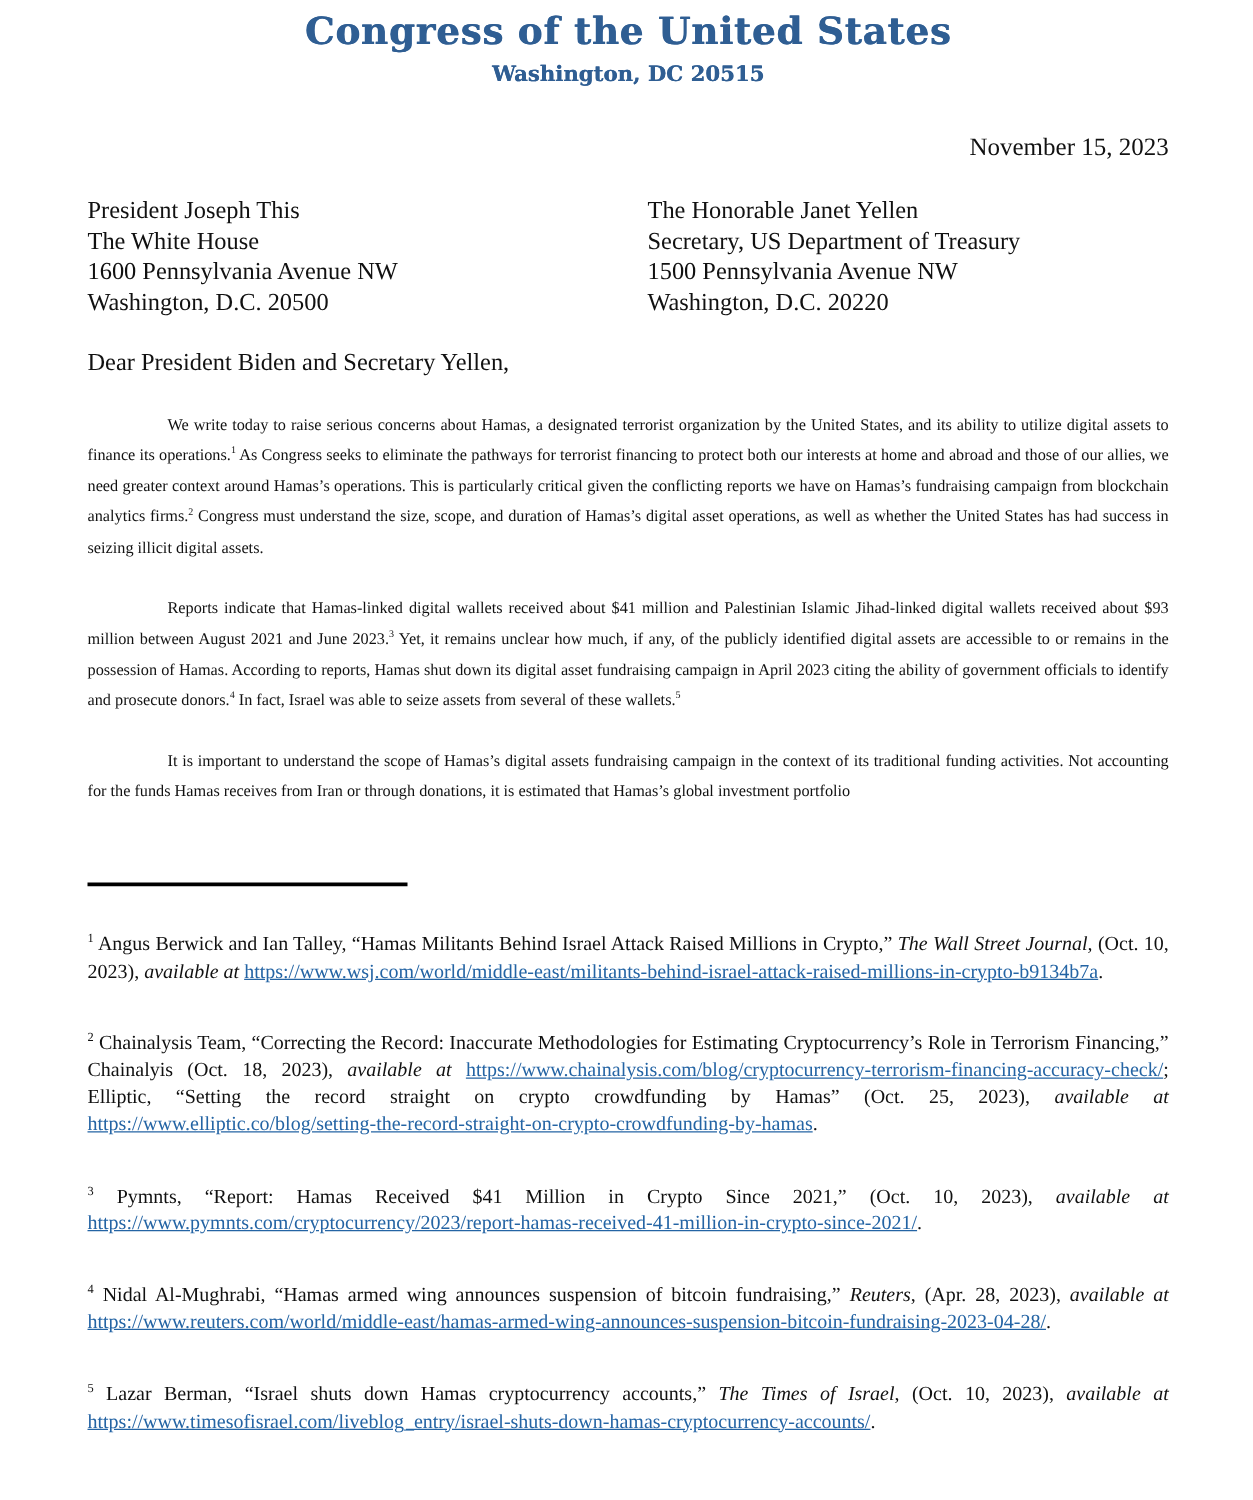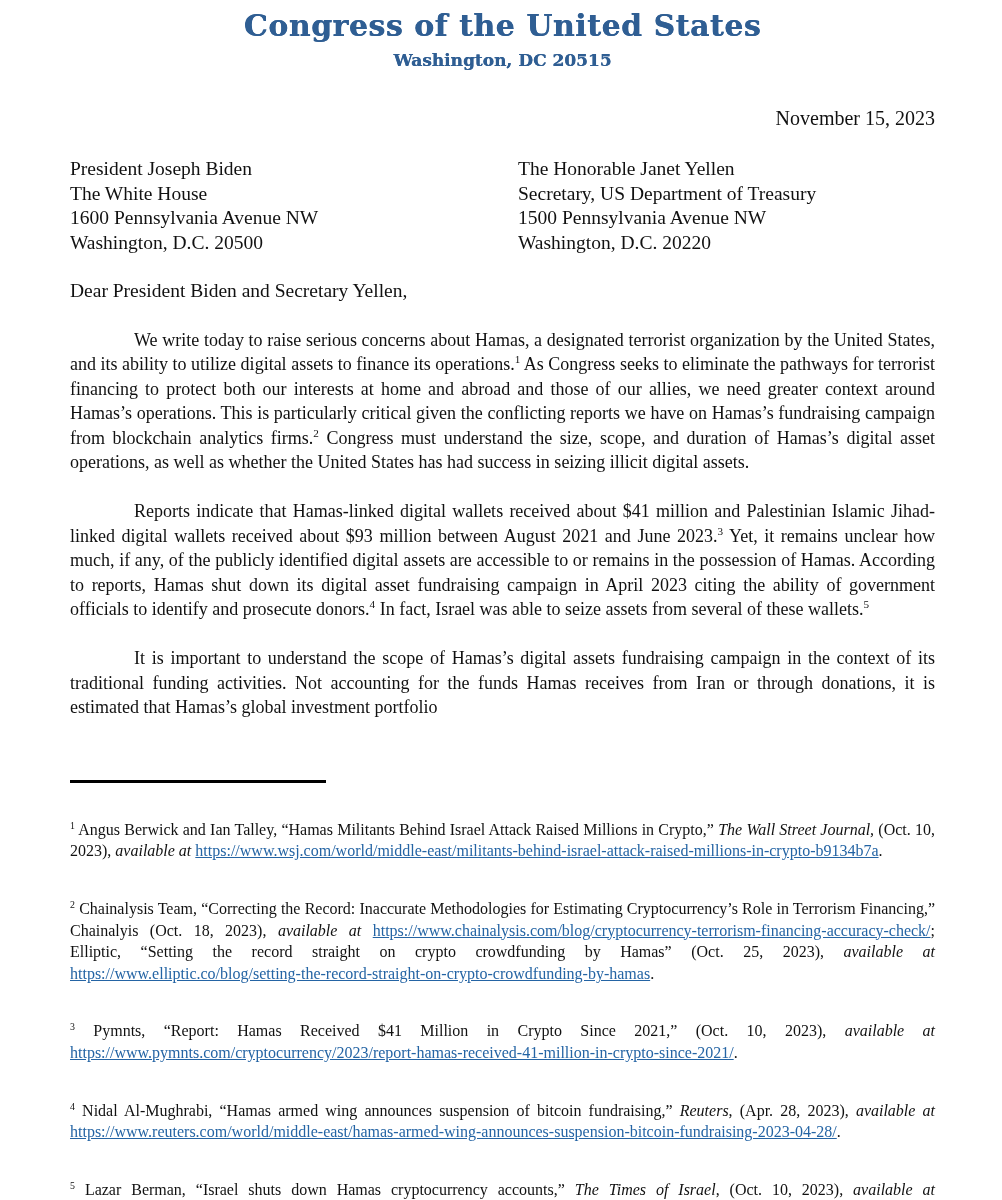--- a/index.html
+++ b/index.html
@@ -53,21 +53,21 @@
   }
 
   
   .salutation {
     margin-top: 24px;
     font-size: 19.5px;
     line-height: 24.5px;
   }
   .body-paragraphs { margin-top: 24px; }
   .body-paragraphs p {
-    font-size: 18px;
+    font-size: 13px;
     line-height: 24.6px;
     text-align: justify;
     text-indent: 64px;
     margin-bottom: 24px;
   }
   .body-paragraphs p:last-child { margin-bottom: 0; }
   sup {
     font-size: 0.62em;
     line-height: 0;
     vertical-align: super;
@@ -103,21 +103,21 @@
 
     <div class="letterhead">
       <div class="org">Congress of the United States</div>
       <div class="city">Washington, DC 20515</div>
     </div>
 
     <div class="date-line">November 15, 2023</div>
 
     <div class="recipients">
       <div id="recipient-left">
-          <div>President Joseph Biden</div>
+          <div>President Joseph This</div>
           <div>The White House</div>
           <div>1600 Pennsylvania Avenue NW</div>
           <div>Washington, D.C. 20500</div>
         </div>
       <div id="recipient-right">
           <div>The Honorable Janet Yellen</div>
           <div>Secretary, US Department of Treasury</div>
           <div>1500 Pennsylvania Avenue NW</div>
           <div>Washington, D.C. 20220</div>
         </div>

